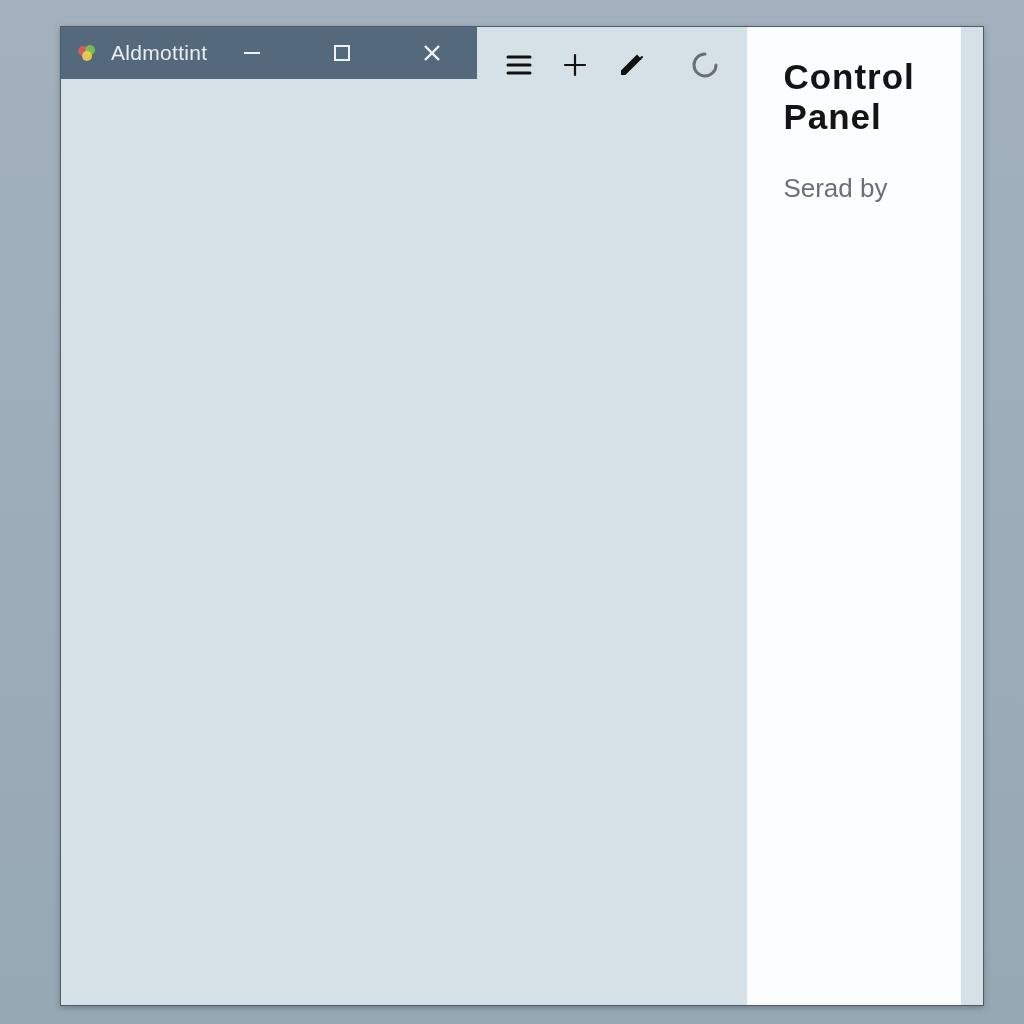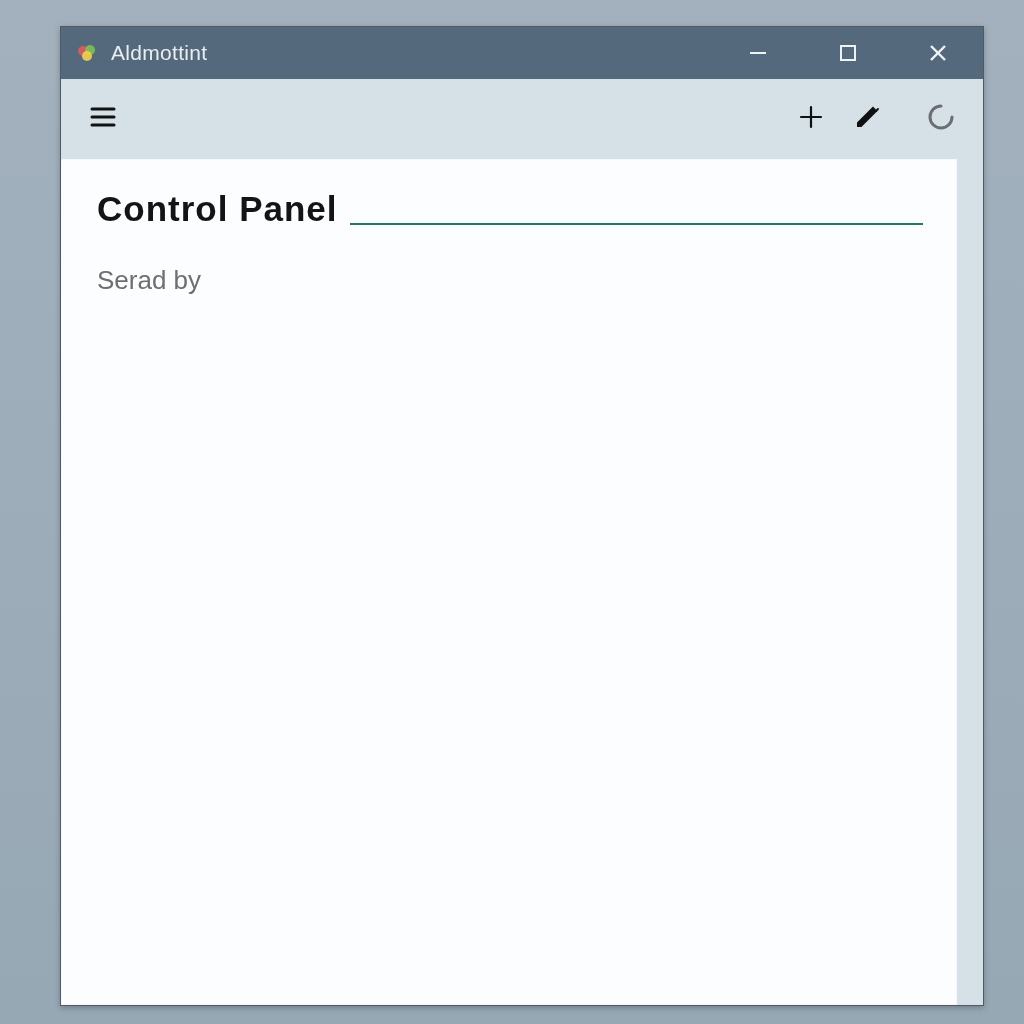--- a/index.html
+++ b/index.html
@@ -21,21 +21,21 @@
   .window {
     position: absolute;
     left: 60px;
     top: 26px;
     width: 924px;
     height: 980px;
     background: #d6e0e7;
     border: 1px solid #4e5a66;
     box-shadow: 0 2px 6px rgba(0,0,0,0.25);
     display: flex;
-    flex-direction: column;
+    flex-direction: row;
   }
 
   
   .titlebar {
     height: 52px;
     background: #55697c;
     display: flex;
     align-items: center;
     color: #e9eef3;
     font-size: 21px;

